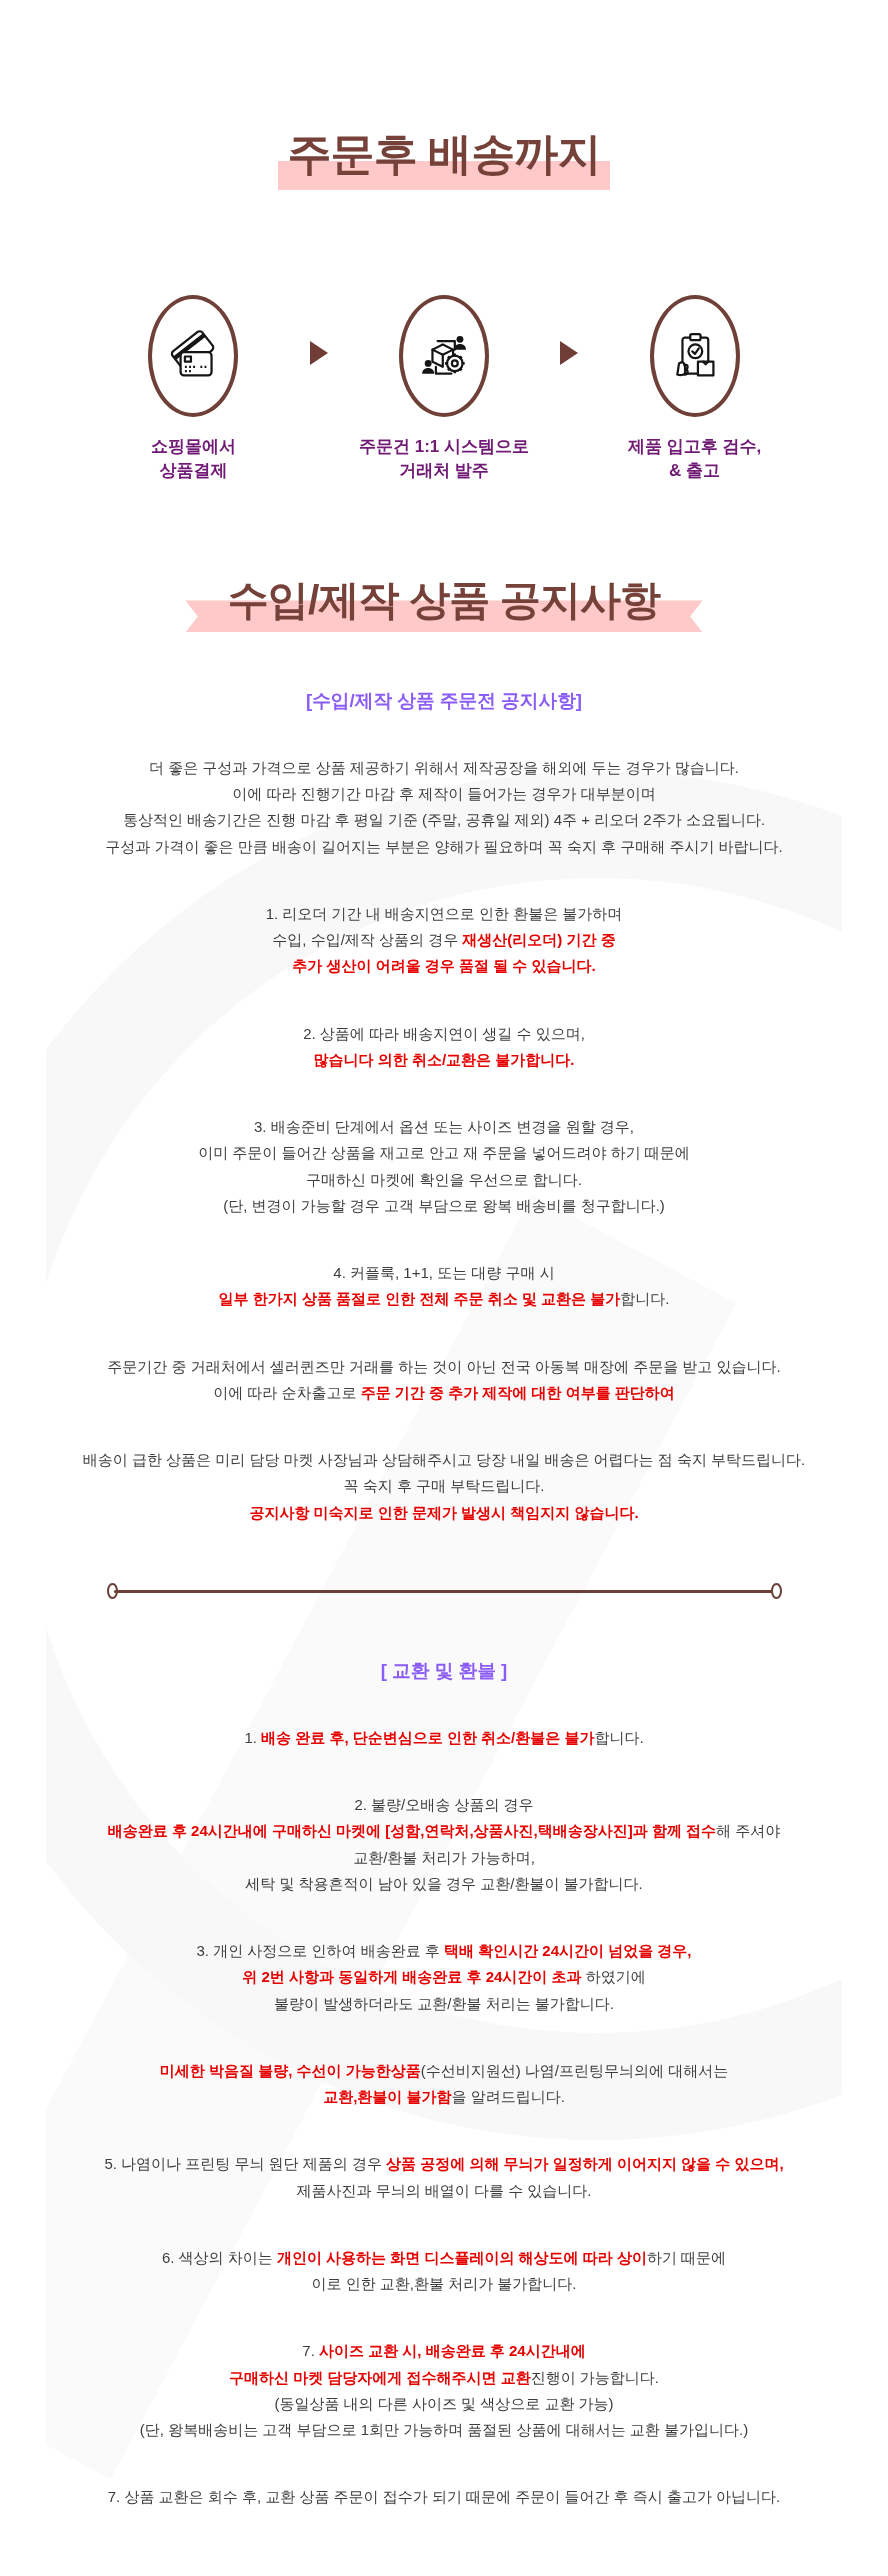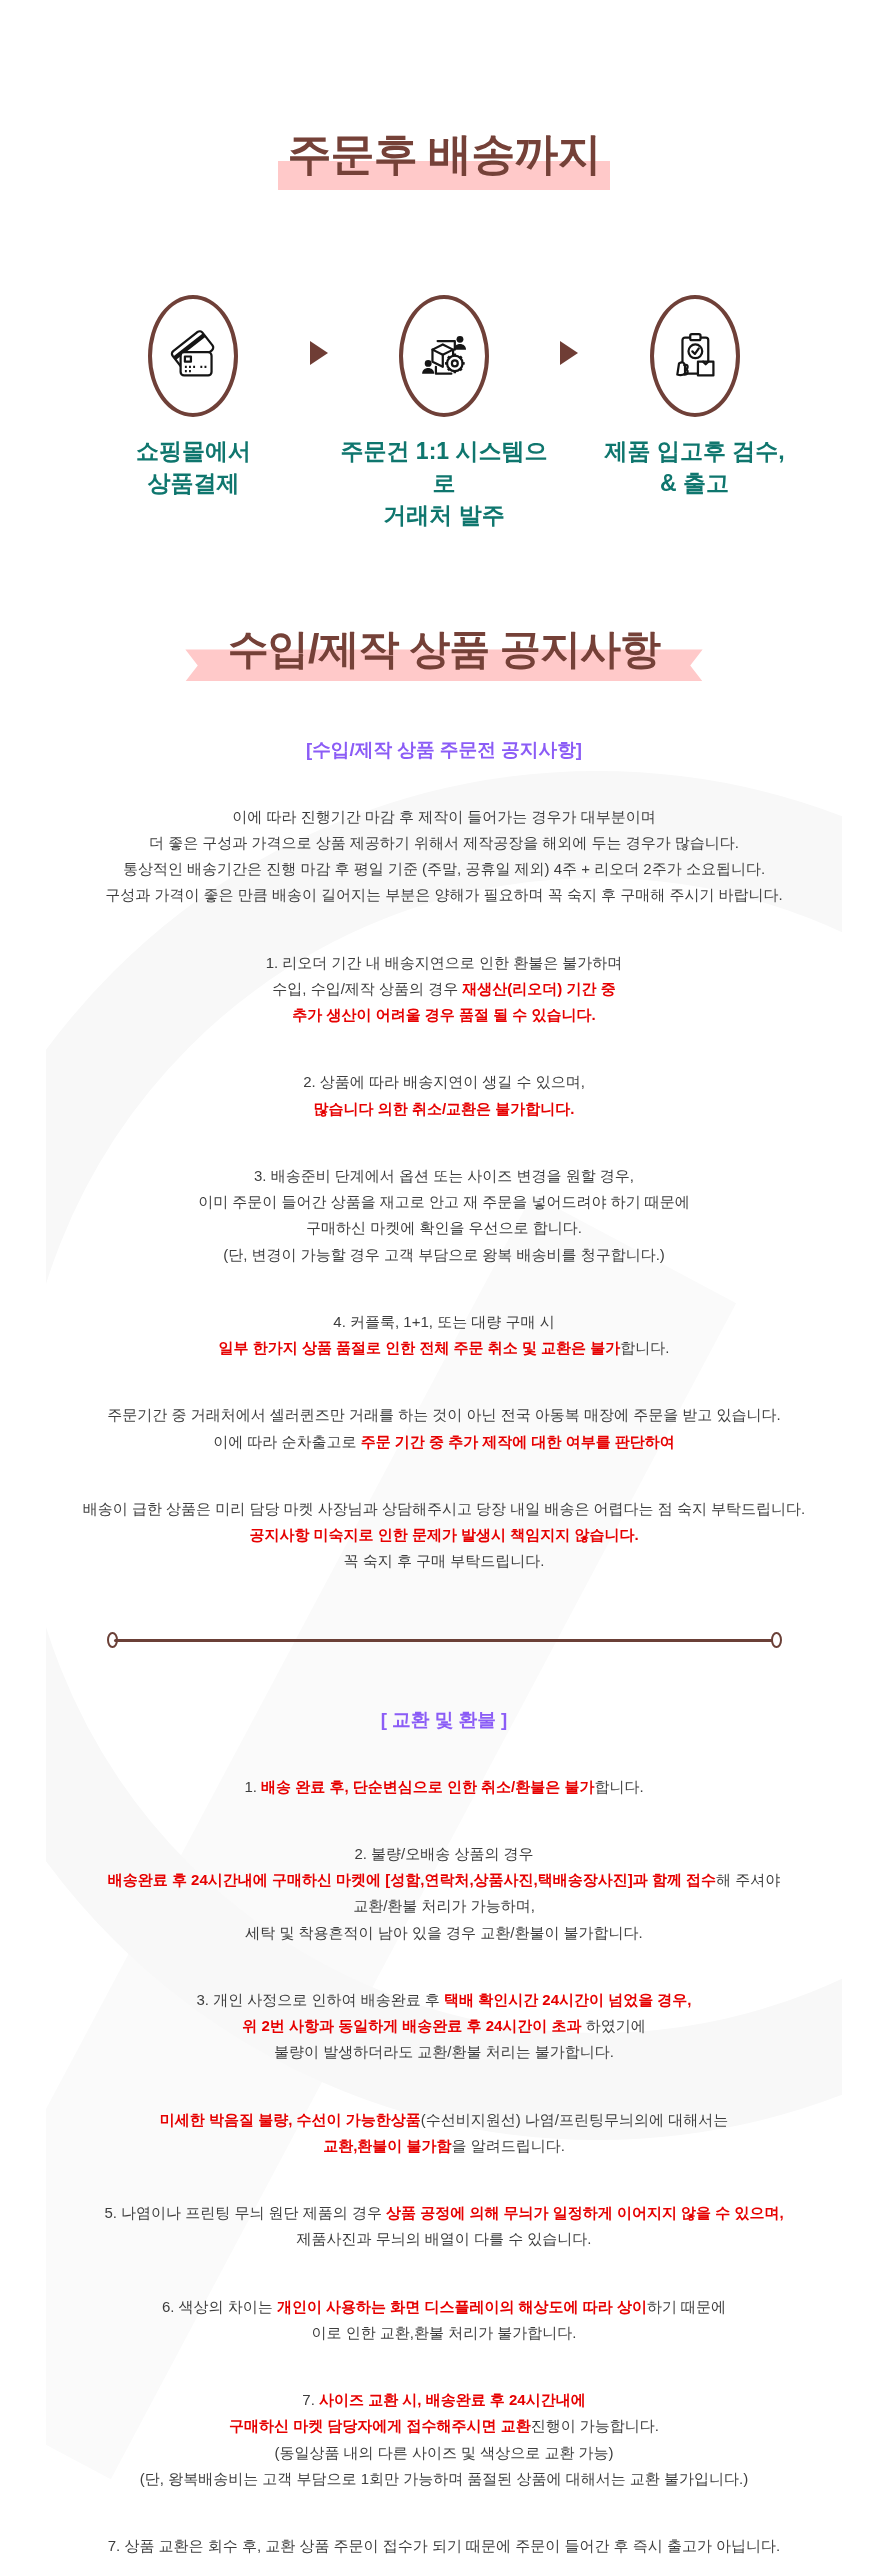--- a/index.html
+++ b/index.html
@@ -15,21 +15,21 @@
   
   .title1{display:inline-block;font-size:44px;line-height:1.05;font-weight:800;letter-spacing:-0.9px;color:#754138;
           background:linear-gradient(to bottom,transparent 54%,#ffc9c9 54%);padding:3.6px 9px 12.4px;}
 
   
   .steps{display:flex;justify-content:center;align-items:flex-start;margin-top:76px;}
   .step{width:222px;}
   .oval{width:82px;height:114px;margin:0 auto;border:4.4px solid #6f4038;border-radius:50%;
         display:flex;align-items:center;justify-content:center;background:#fff;}
   .oval svg{width:55px;height:55px;}
-  .step-label{margin-top:18px;font-size:23px;line-height:1.4;font-weight:bold;color:#0f766e;}
+  .step-label{margin-top:18px;font-size:17px;line-height:1.4;font-weight:bold;color:#701a75;}
   .arrow{width:0;height:0;border-left:18.7px solid #6f3d35;border-top:12.4px solid transparent;border-bottom:12.4px solid transparent;
          margin:46px 5.3px 0;}
 
   
   .title2-wrap{position:relative;display:inline-block;margin-top:96px;}
   .title2{position:relative;z-index:1;font-size:41px;line-height:1.05;font-weight:800;letter-spacing:-0.9px;color:#754138;padding:0 12.4px;}
   .t2-ribbon{position:absolute;z-index:0;left:-30px;right:-30px;bottom:-10.7px;height:32px;background:#ffc9c9;
              clip-path:polygon(0 0,12.4px 50%,0 100%,100% 100%,calc(100% - 12.4px) 50%,100% 0);}
 
   
@@ -144,22 +144,22 @@
     </div>
 
     <div class="title2-wrap">
       <span class="t2-ribbon"></span>
       <div class="title2">수입/제작 상품 공지사항</div>
     </div>
 
     <div class="notice" id="sections">
         <h3 class="sec-heading">[수입/제작 상품 주문전 공지사항]</h3>
         <div class="para">
+          <div class="line"><span class="seg">더 좋은 구성과 가격으로 상품 제공하기 위해서 제작공장을 해외에 두는 경우가 많습니다.</span></div>
           <div class="line"><span class="seg">이에 따라 진행기간 마감 후 제작이 들어가는 경우가 대부분이며</span></div>
-          <div class="line"><span class="seg">더 좋은 구성과 가격으로 상품 제공하기 위해서 제작공장을 해외에 두는 경우가 많습니다.</span></div>
           <div class="line"><span class="seg">통상적인 배송기간은 진행 마감 후 평일 기준 (주말, 공휴일 제외) 4주 + 리오더 2주가 소요됩니다.</span></div>
           <div class="line"><span class="seg">구성과 가격이 좋은 만큼 배송이 길어지는 부분은 양해가 필요하며 꼭 숙지 후 구매해 주시기 바랍니다.</span></div>
         </div>
         <div class="para">
           <div class="line"><span class="seg">1. 리오더 기간 내 배송지연으로 인한 환불은 불가하며</span></div>
           <div class="line"><span class="seg">수입, 수입/제작 상품의 경우 </span><span class="seg red">재생산(리오더) 기간 중</span></div>
           <div class="line"><span class="seg red">추가 생산이 어려울 경우 품절 될 수 있습니다.</span></div>
         </div>
         <div class="para">
           <div class="line"><span class="seg">2. 상품에 따라 배송지연이 생길 수 있으며,</span></div>
@@ -174,22 +174,22 @@
         <div class="para">
           <div class="line"><span class="seg">4. 커플룩, 1+1, 또는 대량 구매 시</span></div>
           <div class="line"><span class="seg red">일부 한가지 상품 품절로 인한 전체 주문 취소 및 교환은 불가</span><span class="seg">합니다.</span></div>
         </div>
         <div class="para">
           <div class="line"><span class="seg">주문기간 중 거래처에서 셀러퀸즈만 거래를 하는 것이 아닌 전국 아동복 매장에 주문을 받고 있습니다.</span></div>
           <div class="line"><span class="seg">이에 따라 순차출고로 </span><span class="seg red">주문 기간 중 추가 제작에 대한 여부를 판단하여</span></div>
         </div>
         <div class="para">
           <div class="line"><span class="seg">배송이 급한 상품은 미리 담당 마켓 사장님과 상담해주시고 당장 내일 배송은 어렵다는 점 숙지 부탁드립니다.</span></div>
+          <div class="line"><span class="seg">꼭 숙지 후 구매 부탁드립니다.</span></div>
           <div class="line"><span class="seg red">공지사항 미숙지로 인한 문제가 발생시 책임지지 않습니다.</span></div>
-          <div class="line"><span class="seg">꼭 숙지 후 구매 부탁드립니다.</span></div>
         </div>
         <div class="divider">
           <span class="ring left"></span>
           <span class="rule"></span>
           <span class="ring right"></span>
         </div>
         <h3 class="sec-heading">[ 교환 및 환불 ]</h3>
         <div class="para">
           <div class="line"><span class="seg">1. </span><span class="seg red">배송 완료 후, 단순변심으로 인한 취소/환불은 불가</span><span class="seg">합니다.</span></div>
         </div>

